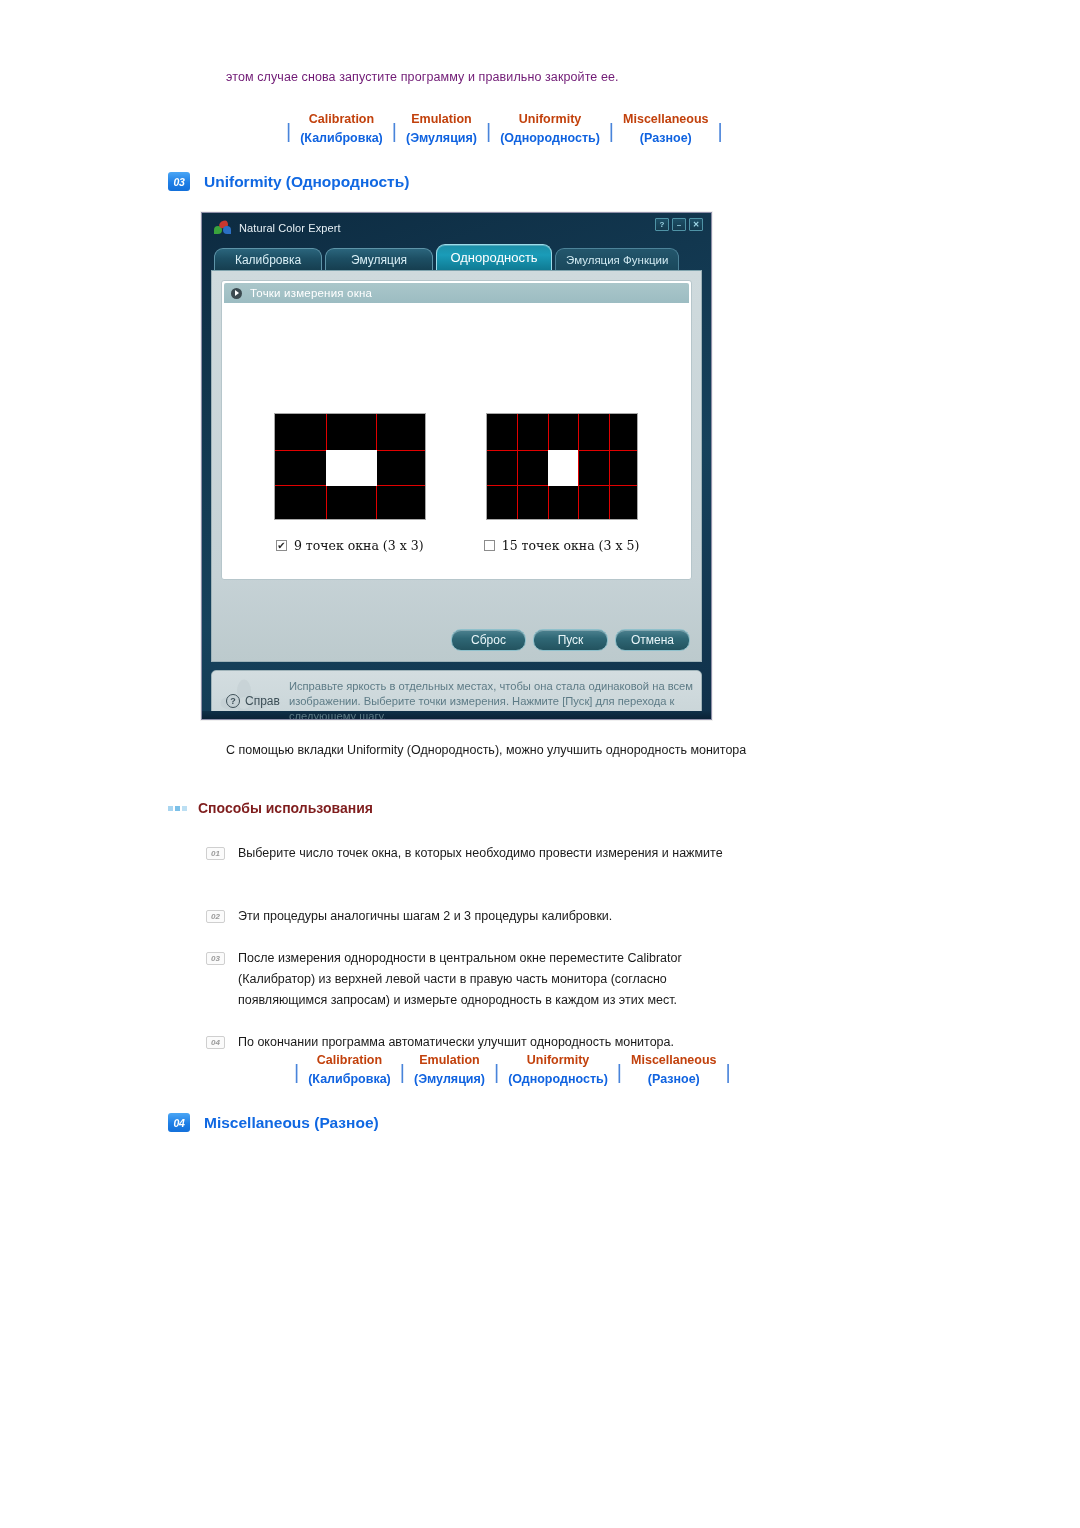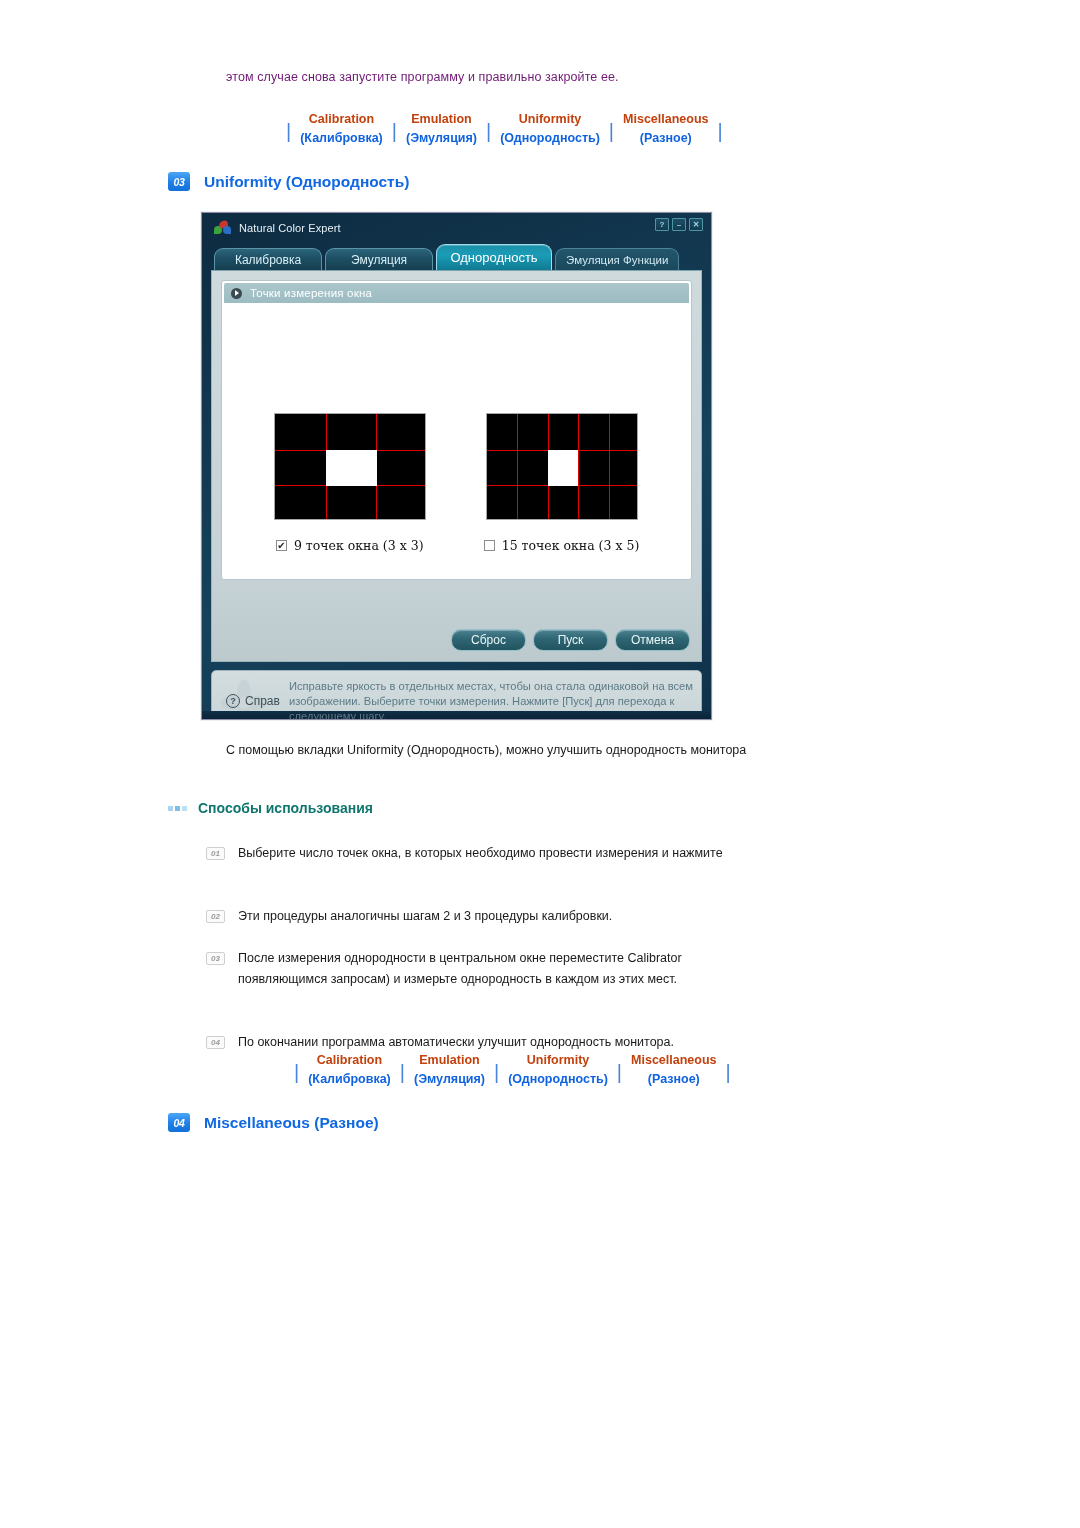--- a/index.html
+++ b/index.html
@@ -51,21 +51,21 @@
   }
 
   
   .sub-head { position: absolute; display: flex; align-items: center; }
   .sub-dots { display: flex; gap: 2px; align-items: center; }
   .sub-dots i { display: block; width: 5px; height: 5px; }
   .sub-dots i:nth-child(1) { background: #a9d5f0; }
   .sub-dots i:nth-child(2) { background: #7cc0e8; }
   .sub-dots i:nth-child(3) { background: #bcdff3; }
   .sub-title {
-    margin-left: 11px; color: #0f766e; font-size: 14px; font-weight: bold;
+    margin-left: 11px; color: #7f1d1d; font-size: 14px; font-weight: bold;
     white-space: nowrap;
   }
 
   
   .para {
     position: absolute; font-size: 12.5px; color: #1a1a1a; line-height: 21px;
   }
 
   
   .step { position: absolute; display: flex; }
@@ -405,20 +405,21 @@
       <div class="step" style="left: 206px; top: 906px;">
         <span class="step-num">02</span>
         <span class="step-txt">
           <div>Эти процедуры аналогичны шагам 2 и 3 процедуры калибровки.</div>
         </span>
       </div>
       <div class="step" style="left: 206px; top: 948px;">
         <span class="step-num">03</span>
         <span class="step-txt">
           <div>После измерения однородности в центральном окне переместите Calibrator</div>
+          <div>(Калибратор) из верхней левой части в правую часть монитора (согласно</div>
           <div>появляющимся запросам) и измерьте однородность в каждом из этих мест.</div>
         </span>
       </div>
       <div class="step" style="left: 206px; top: 1032px;">
         <span class="step-num">04</span>
         <span class="step-txt">
           <div>По окончании программа автоматически улучшит однородность монитора.</div>
         </span>
       </div>
     </div>

